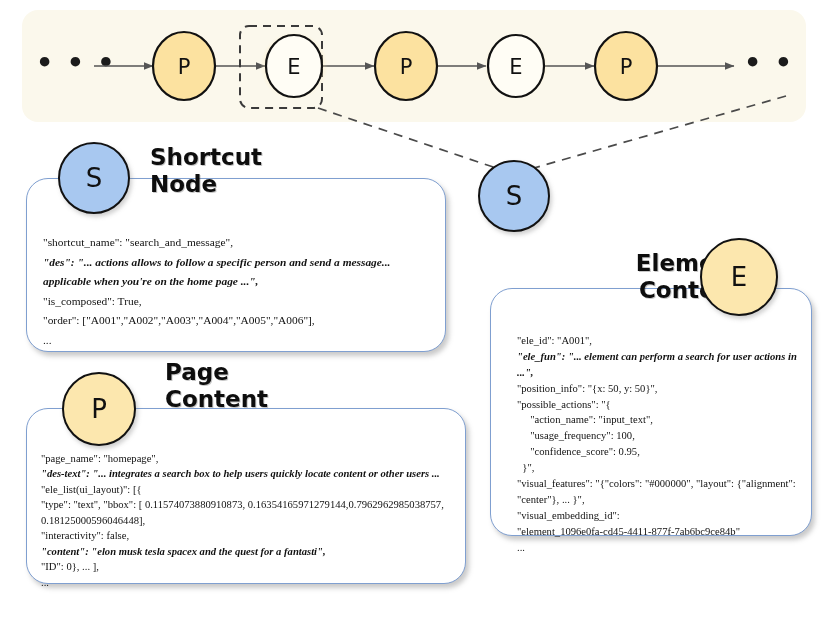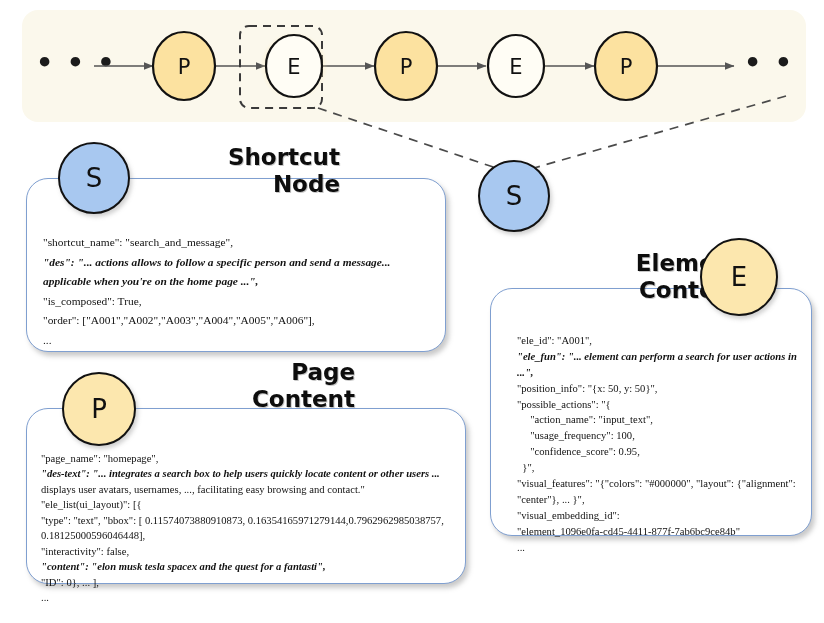--- a/index.html
+++ b/index.html
@@ -93,21 +93,21 @@
   #element-panel  .panel-body { padding: 44px 14px 10px 26px; font-size: 10.6px; line-height: 1.50; }
 
   
   .heading {
     position: absolute;
     font-family: "DejaVu Sans", sans-serif;
     font-weight: bold;
     font-size: 23px;
     color: #0d0d0d;
     line-height: 1.18;
-    text-align: right;
+    text-align: left;
     white-space: pre-line;
     text-shadow: 1px 1px 0 rgba(70,70,70,0.30);
   }
   #shortcut-heading { left: 150px; top: 144px; width: 190px; }
   #page-heading     { left: 165px; top: 359px; width: 190px; }
   #element-heading  { left: 572px; top: 250px; width: 170px; text-align: right; }
 
   
   .badge {
     position: absolute;
@@ -202,21 +202,20 @@
 <div id="shortcut-heading" class="heading">Shortcut
 Node</div>
 <div id="badge-shortcut" class="badge badge-blue">
   <span>S</span>
 </div>
 
 <div id="page-panel" class="panel">
   <div class="panel-body">
     <div class="code-line">"page_name": "homepage",</div>
     <div class="code-line em-line">"des-text": "... integrates a search box to help users quickly locate content or other users ...</div>
-    <div class="code-line">displays user avatars, usernames, ..., facilitating easy browsing and contact."</div>
     <div class="code-line">"ele_list(ui_layout)": [{</div>
     <div class="code-line">"type": "text", "bbox": [ 0.11574073880910873, 0.16354165971279144,0.7962962985038757, 0.18125000596046448],</div>
     <div class="code-line">"interactivity": false,</div>
     <div class="code-line em-line">"content": "elon musk tesla spacex and the quest for a fantasti",</div>
     <div class="code-line">"ID": 0}, ... ],</div>
     <div class="code-line">...</div>
   </div>
 </div>
 <div id="page-heading" class="heading">Page
 Content</div>

